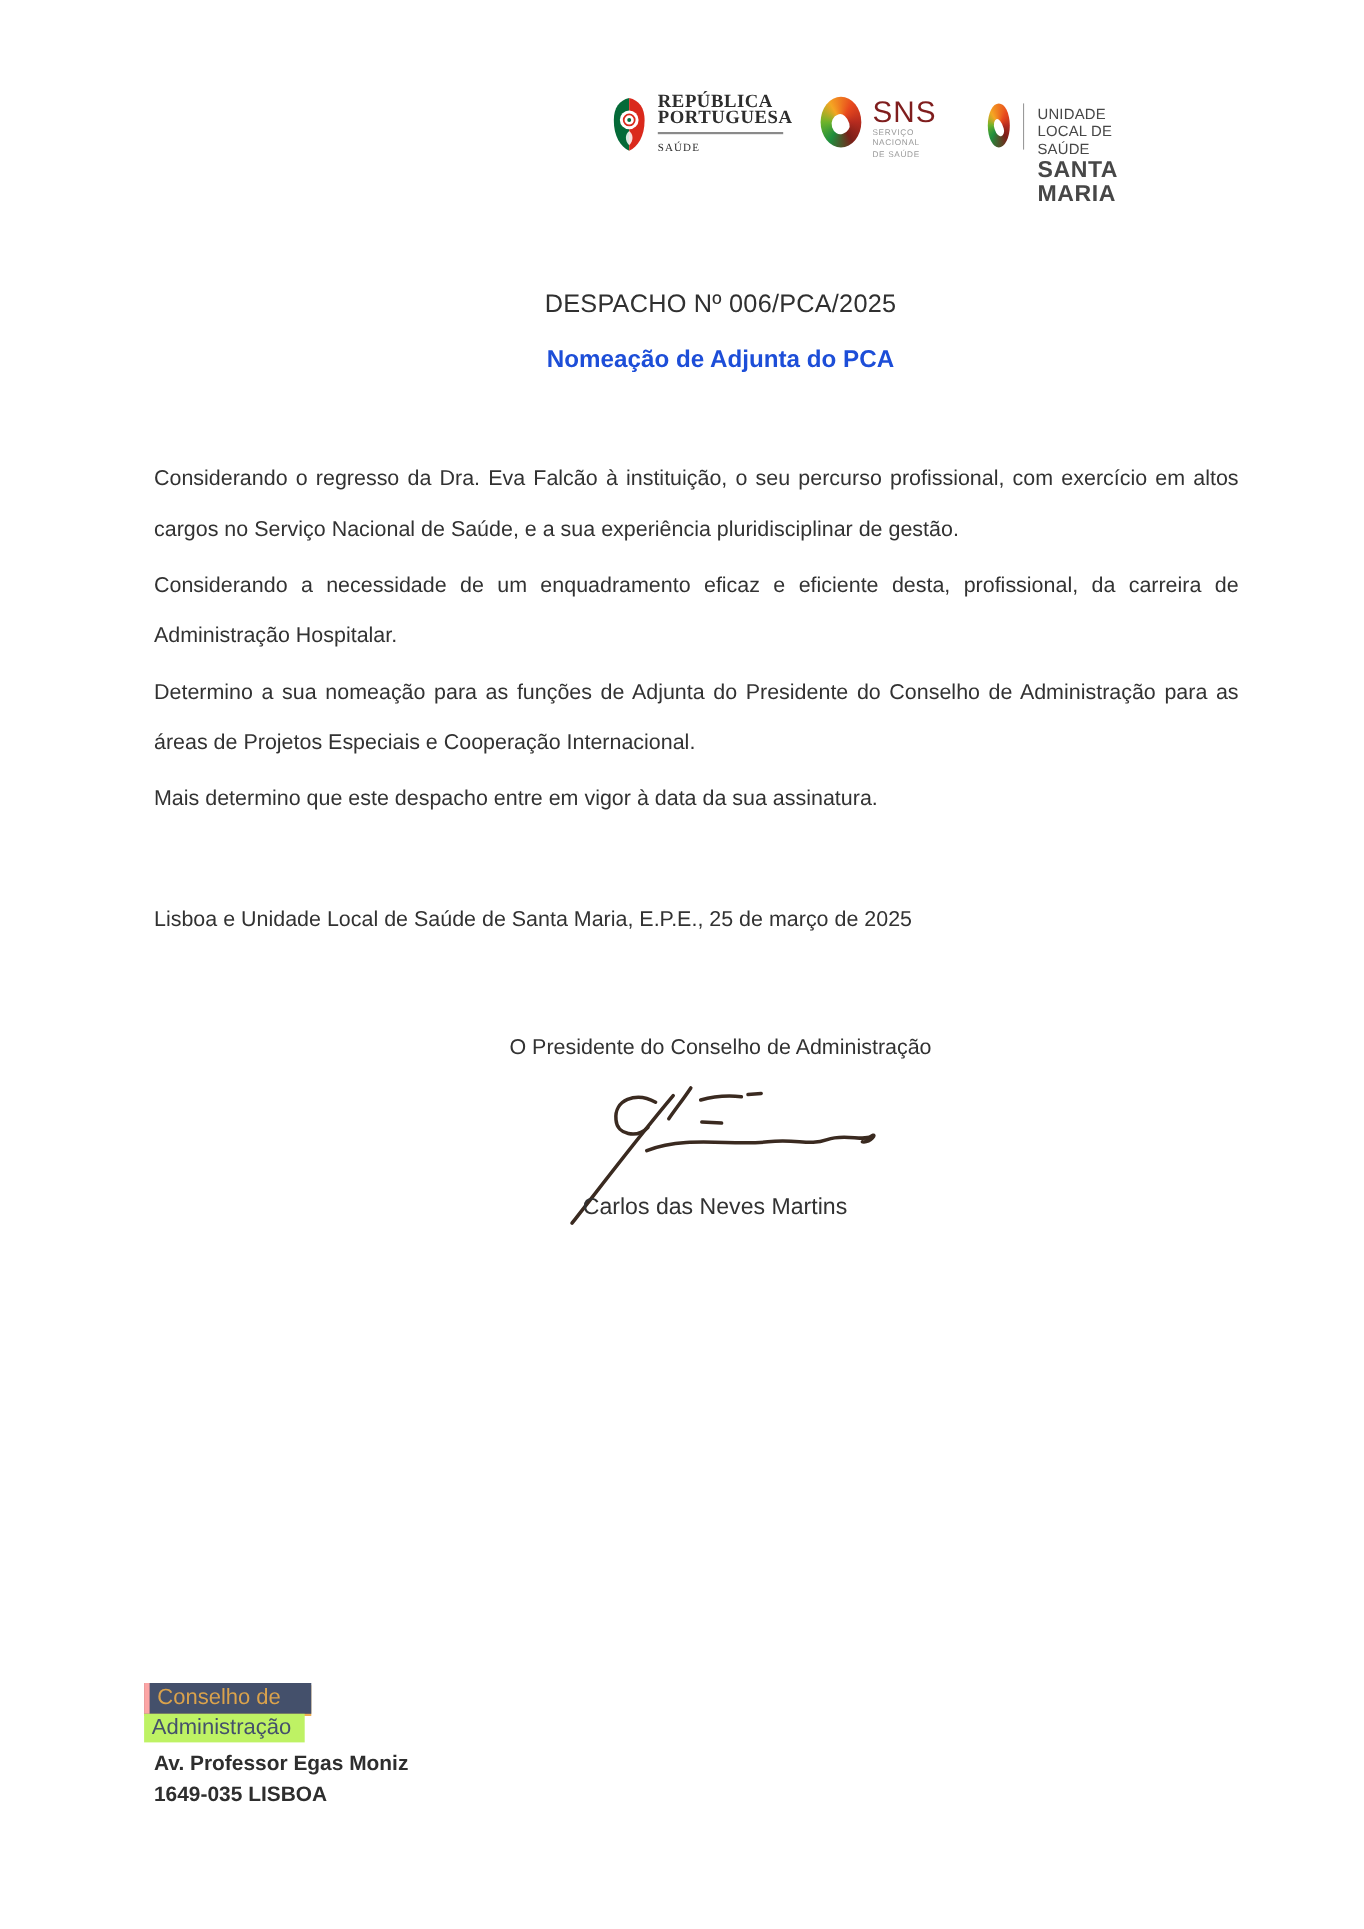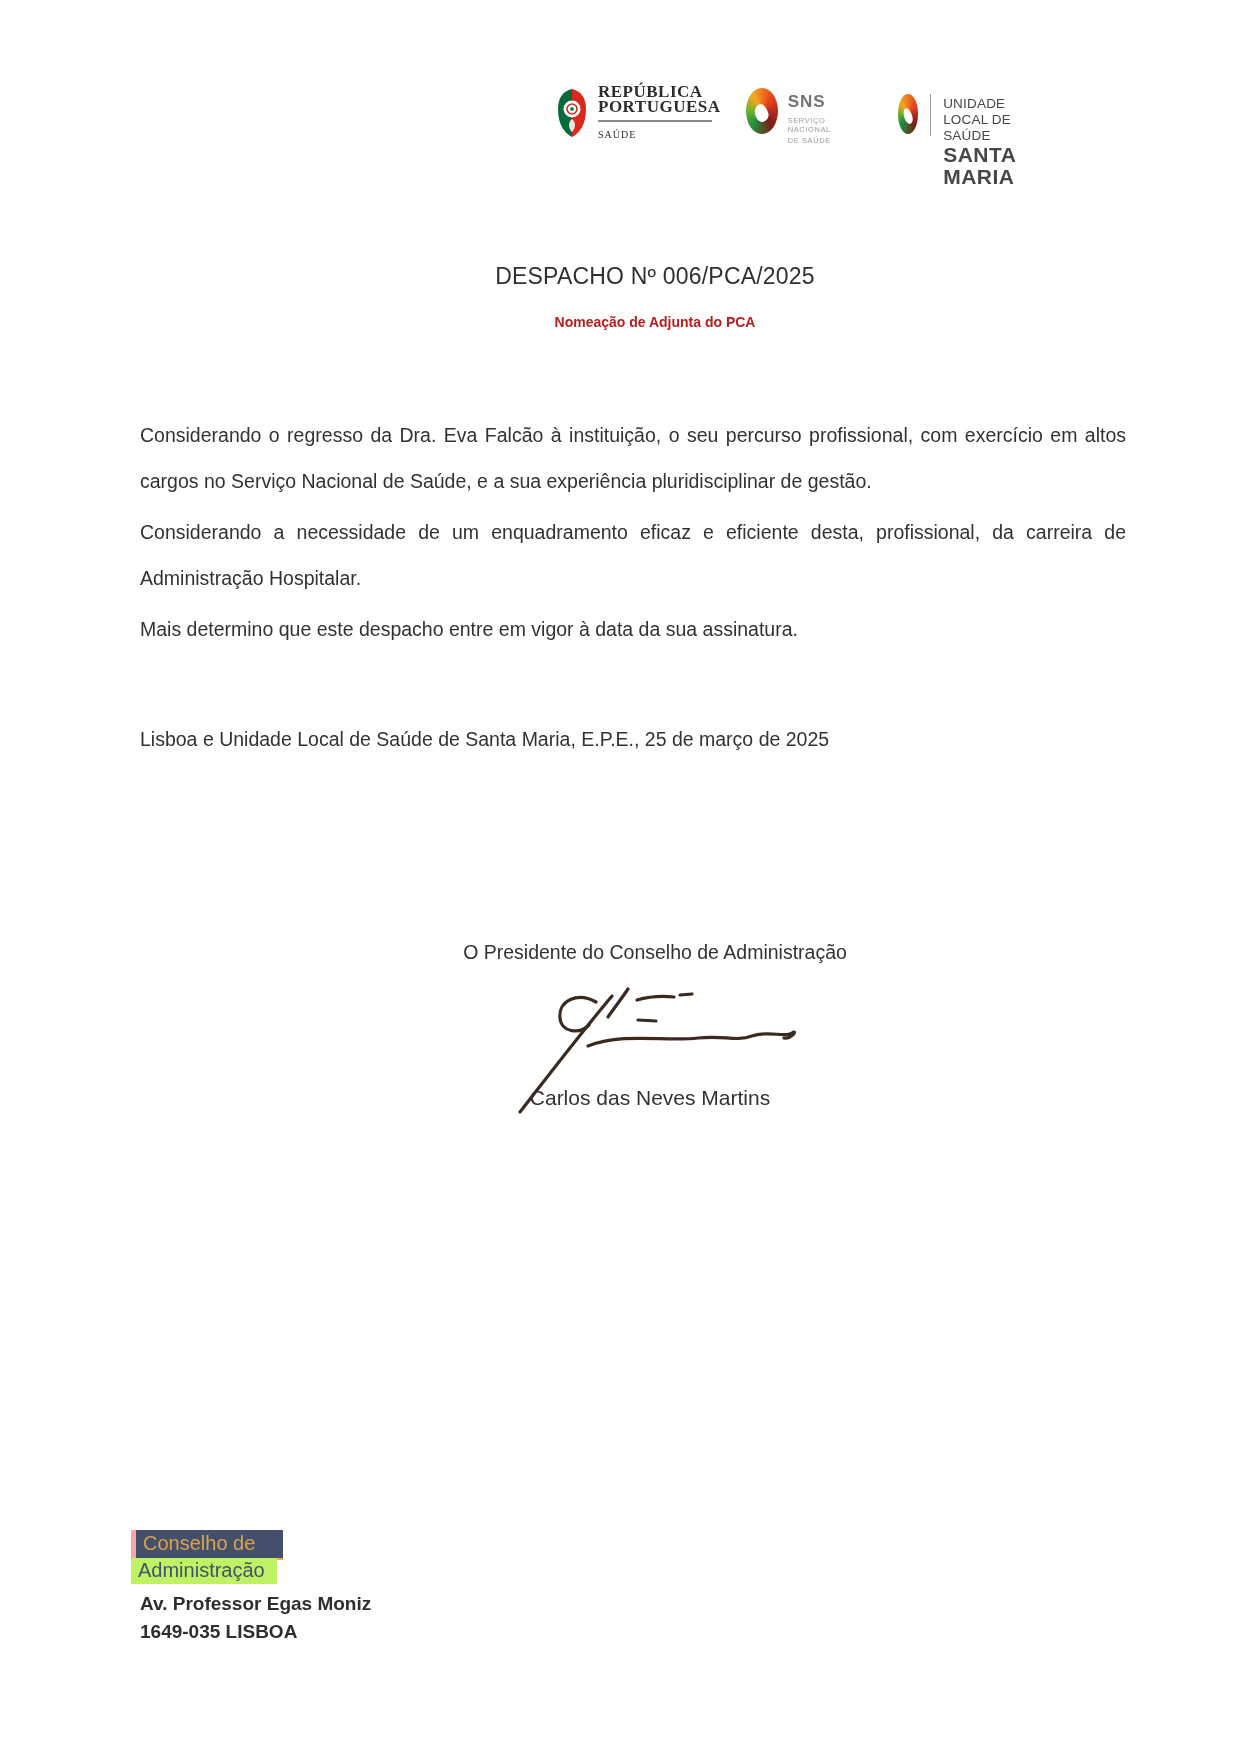--- a/index.html
+++ b/index.html
@@ -29,35 +29,35 @@
     background:conic-gradient(from 210deg,#1e8e3e,#6db32a,#f5a623,#e8491d,#b62b1f,#7a1f18,#1e8e3e);
     position:relative;
   }
   .swirl::after {
     content:""; position:absolute; left:28%; top:34%; width:42%; height:40%;
     background:#ffffff; border-radius:58% 42% 55% 45% / 52% 60% 40% 48%;
     transform:rotate(-18deg);
   }
   .sns-swirl { width:46px; height:46px; margin-top:4px; }
   .sns-text { margin-left:10px; margin-top:6px; }
-  .sns-title { font-size:17px; font-weight:bold; letter-spacing:1px; color:#737373; line-height:24px; }
+  .sns-title { font-size:27px; font-weight:normal; letter-spacing:1px; color:#7f1d1d; line-height:24px; }
   .sns-sub { font-size:7.5px; color:#9a9a9a; letter-spacing:0.6px; line-height:9px; margin-top:2px; }
 
   .uls-logo { left:342px; }
   .uls-swirl { width:40px; height:40px; margin-top:10px; }
   .uls-sep { width:2px; height:42px; background:#9a9a9a; margin:10px 0 0 12px; }
   .uls-text { margin-left:12px; margin-top:12px; }
   .uls-line1 { font-size:13.5px; color:#474747; letter-spacing:0.2px;
                font-family:"Liberation Sans", sans-serif; line-height:16px; }
   .uls-line2 { font-size:21px; font-weight:bold; color:#474747; letter-spacing:0.5px; line-height:22px; }
 
   
   .title-block { position:absolute; left:140px; top:263px; width:1030px; text-align:center; }
   .title-main { font-size:23px; font-weight:normal; color:#303030; letter-spacing:0.2px; }
-  .title-sub  { font-size:14px; font-weight:bold; color:#b91c1c; margin-top:24px; }
+  .title-sub  { font-size:22px; font-weight:bold; color:#1d4ed8; margin-top:24px; }
 
   
   .doc-body { position:absolute; left:140px; top:412px; width:986px;
               font-size:19.5px; line-height:46px; color:#323232; text-align:justify; }
   .doc-body p { margin-bottom:5px; }
   .date-line { margin-top:64px; text-align:left; }
 
   
   .sig-role { position:absolute; left:140px; top:941px; width:1030px;
               text-align:center; font-size:19.5px; color:#323232; }
@@ -120,20 +120,21 @@
   </div>
 
   <div class="title-block">
     <div class="title-main">DESPACHO Nº 006/PCA/2025</div>
     <div class="title-sub">Nomeação de Adjunta do PCA</div>
   </div>
 
   <div class="doc-body">
     <p>Considerando o regresso da Dra. Eva Falcão à instituição, o seu percurso profissional, com exercício em altos cargos no Serviço Nacional de Saúde, e a sua experiência pluridisciplinar de gestão.</p>
     <p>Considerando a necessidade de um enquadramento eficaz e eficiente desta, profissional, da carreira de Administração Hospitalar.</p>
+    <p>Determino a sua nomeação para as funções de Adjunta do Presidente do Conselho de Administração para as áreas de Projetos Especiais e Cooperação Internacional.</p>
     <p>Mais determino que este despacho entre em vigor à data da sua assinatura.</p>
     <p class="date-line">Lisboa e Unidade Local de Saúde de Santa Maria, E.P.E., 25 de março de 2025</p>
   </div>
 
   <div class="sig-role">O Presidente do Conselho de Administração</div>
 
   <svg class="sig-svg" width="370" height="145" viewBox="0 0 370 145">
     <g fill="none" stroke="#3a2a20" stroke-width="3.2" stroke-linecap="round">
 
       <path d="M 80,140 C 105,108 140,62 172,24"></path>

